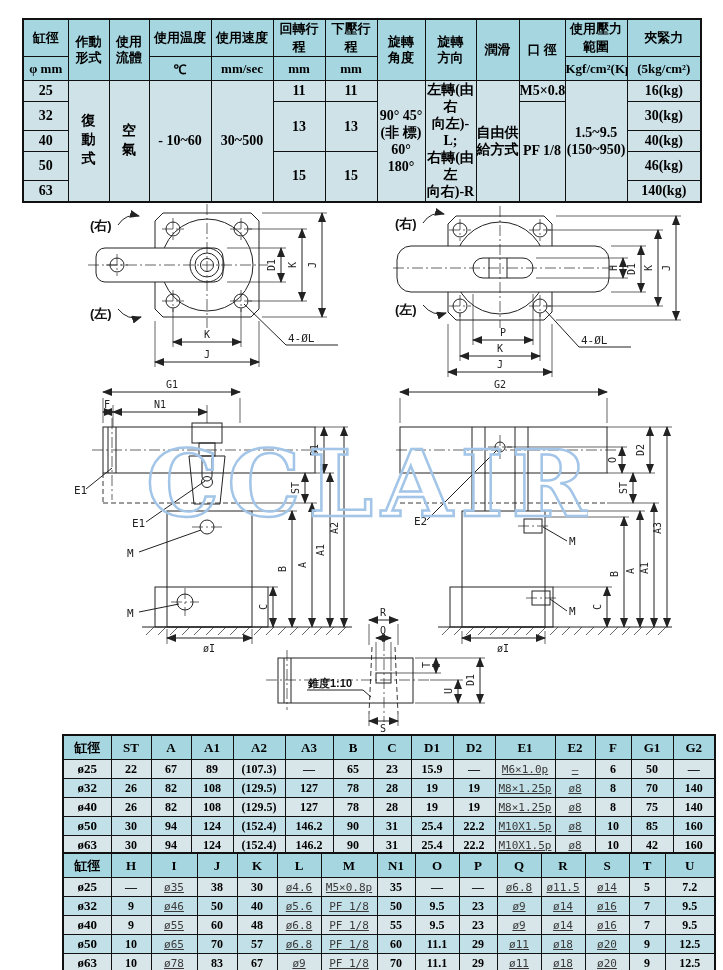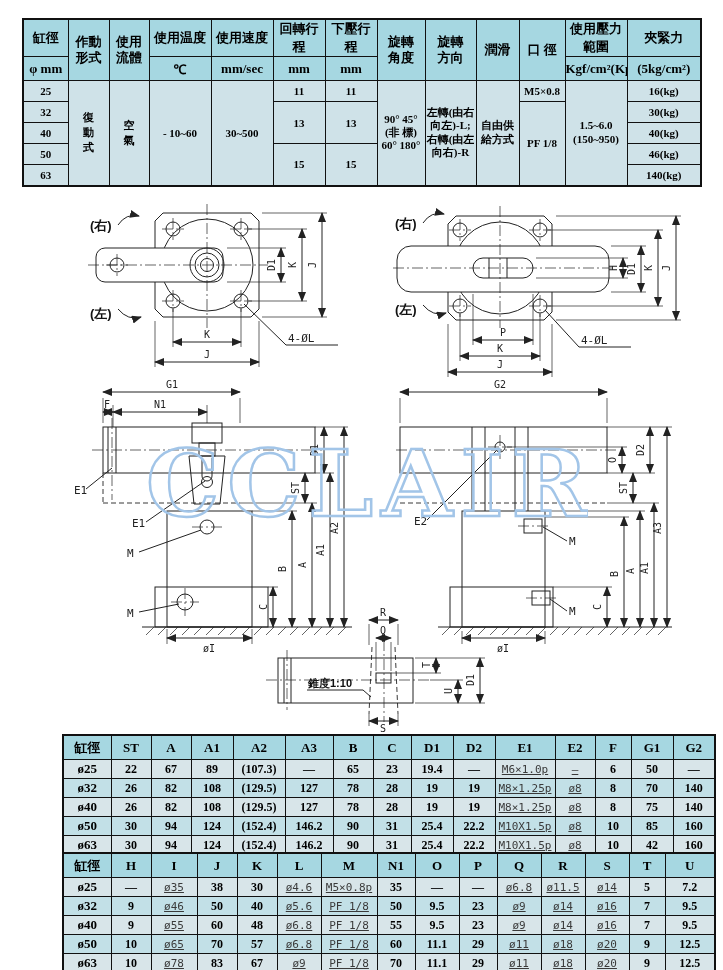--- a/index.html
+++ b/index.html
@@ -4,21 +4,21 @@
 <style>
   html,body{margin:0;padding:0;background:#fff;}
   .page{position:relative;width:723px;height:970px;background:#fff;overflow:hidden;
         font-family:"Liberation Serif",serif;}
 
   
   table{border-collapse:collapse;table-layout:fixed;}
   .spec{position:absolute;left:22px;top:18px;width:678px;border:2px solid #111;}
   .spec th,.spec td{border:1px solid #111;text-align:center;vertical-align:middle;padding:0;overflow:hidden;}
   .spec th{background:#a6d7e1;font-size:13px;font-weight:bold;}
-  .spec td{background:#cfe2e8;font-size:11px;font-weight:bold;}
+  .spec td{background:#cfe2e8;font-size:14px;font-weight:bold;}
   .spec tr.h1{height:32px}.spec tr.h2{height:24px}.spec tr.r{height:21px}
   .unit{font-size:11px;}
   .pre{white-space:pre-line;line-height:1.22;}
   .f10{font-size:10px;}.f12{font-size:12px;}.f14{font-size:14px;}
   .vtx{white-space:pre-line;line-height:1.35;font-size:13px;}
 
   
   .dim{position:absolute;left:62px;width:652px;border:2px solid #111;}
   .dim th{background:#a6d7e1;font-size:13px;font-weight:bold;border:1px solid #111;height:21px;}
   .dim td{border:1px solid #111;text-align:center;font-size:12px;font-weight:bold;height:18px;padding:0;}
@@ -104,21 +104,21 @@
       <td rowspan="5" class="pre f10">90°  45°
 (非 標)
 60°  180°</td>
       <td rowspan="5" class="pre f10">左轉(由右
 向左)-L;
 右轉(由左
 向右)-R</td>
       <td rowspan="5" class="pre f12">自由供
 給方式</td>
       <td class="f12">M5×0.8</td>
-      <td rowspan="5" class="pre f12">1.5~6.0
+      <td rowspan="5" class="pre f12">1.5~9.5
 (150~950)</td>
       <td class="f12">16(kg)</td>
     </tr>
     <tr class="r">
       <td>32</td>
       <td rowspan="2">13</td>
       <td rowspan="2">13</td>
       <td rowspan="4" class="f14">PF 1/8</td>
       <td class="f12">30(kg)</td>
     </tr>
@@ -407,21 +407,21 @@
       <tbody>
         <tr>
           <td class="rowhead">ø25</td>
           <td>22</td>
           <td>67</td>
           <td>89</td>
           <td>(107.3)</td>
           <td>—</td>
           <td>65</td>
           <td>23</td>
-          <td>19.4</td>
+          <td>15.9</td>
           <td>—</td>
           <td class="sten">M6×1.0p</td>
           <td class="sten">—</td>
           <td>6</td>
           <td>50</td>
           <td>—</td>
         </tr>
         <tr>
           <td class="rowhead">ø32</td>
           <td>26</td>

